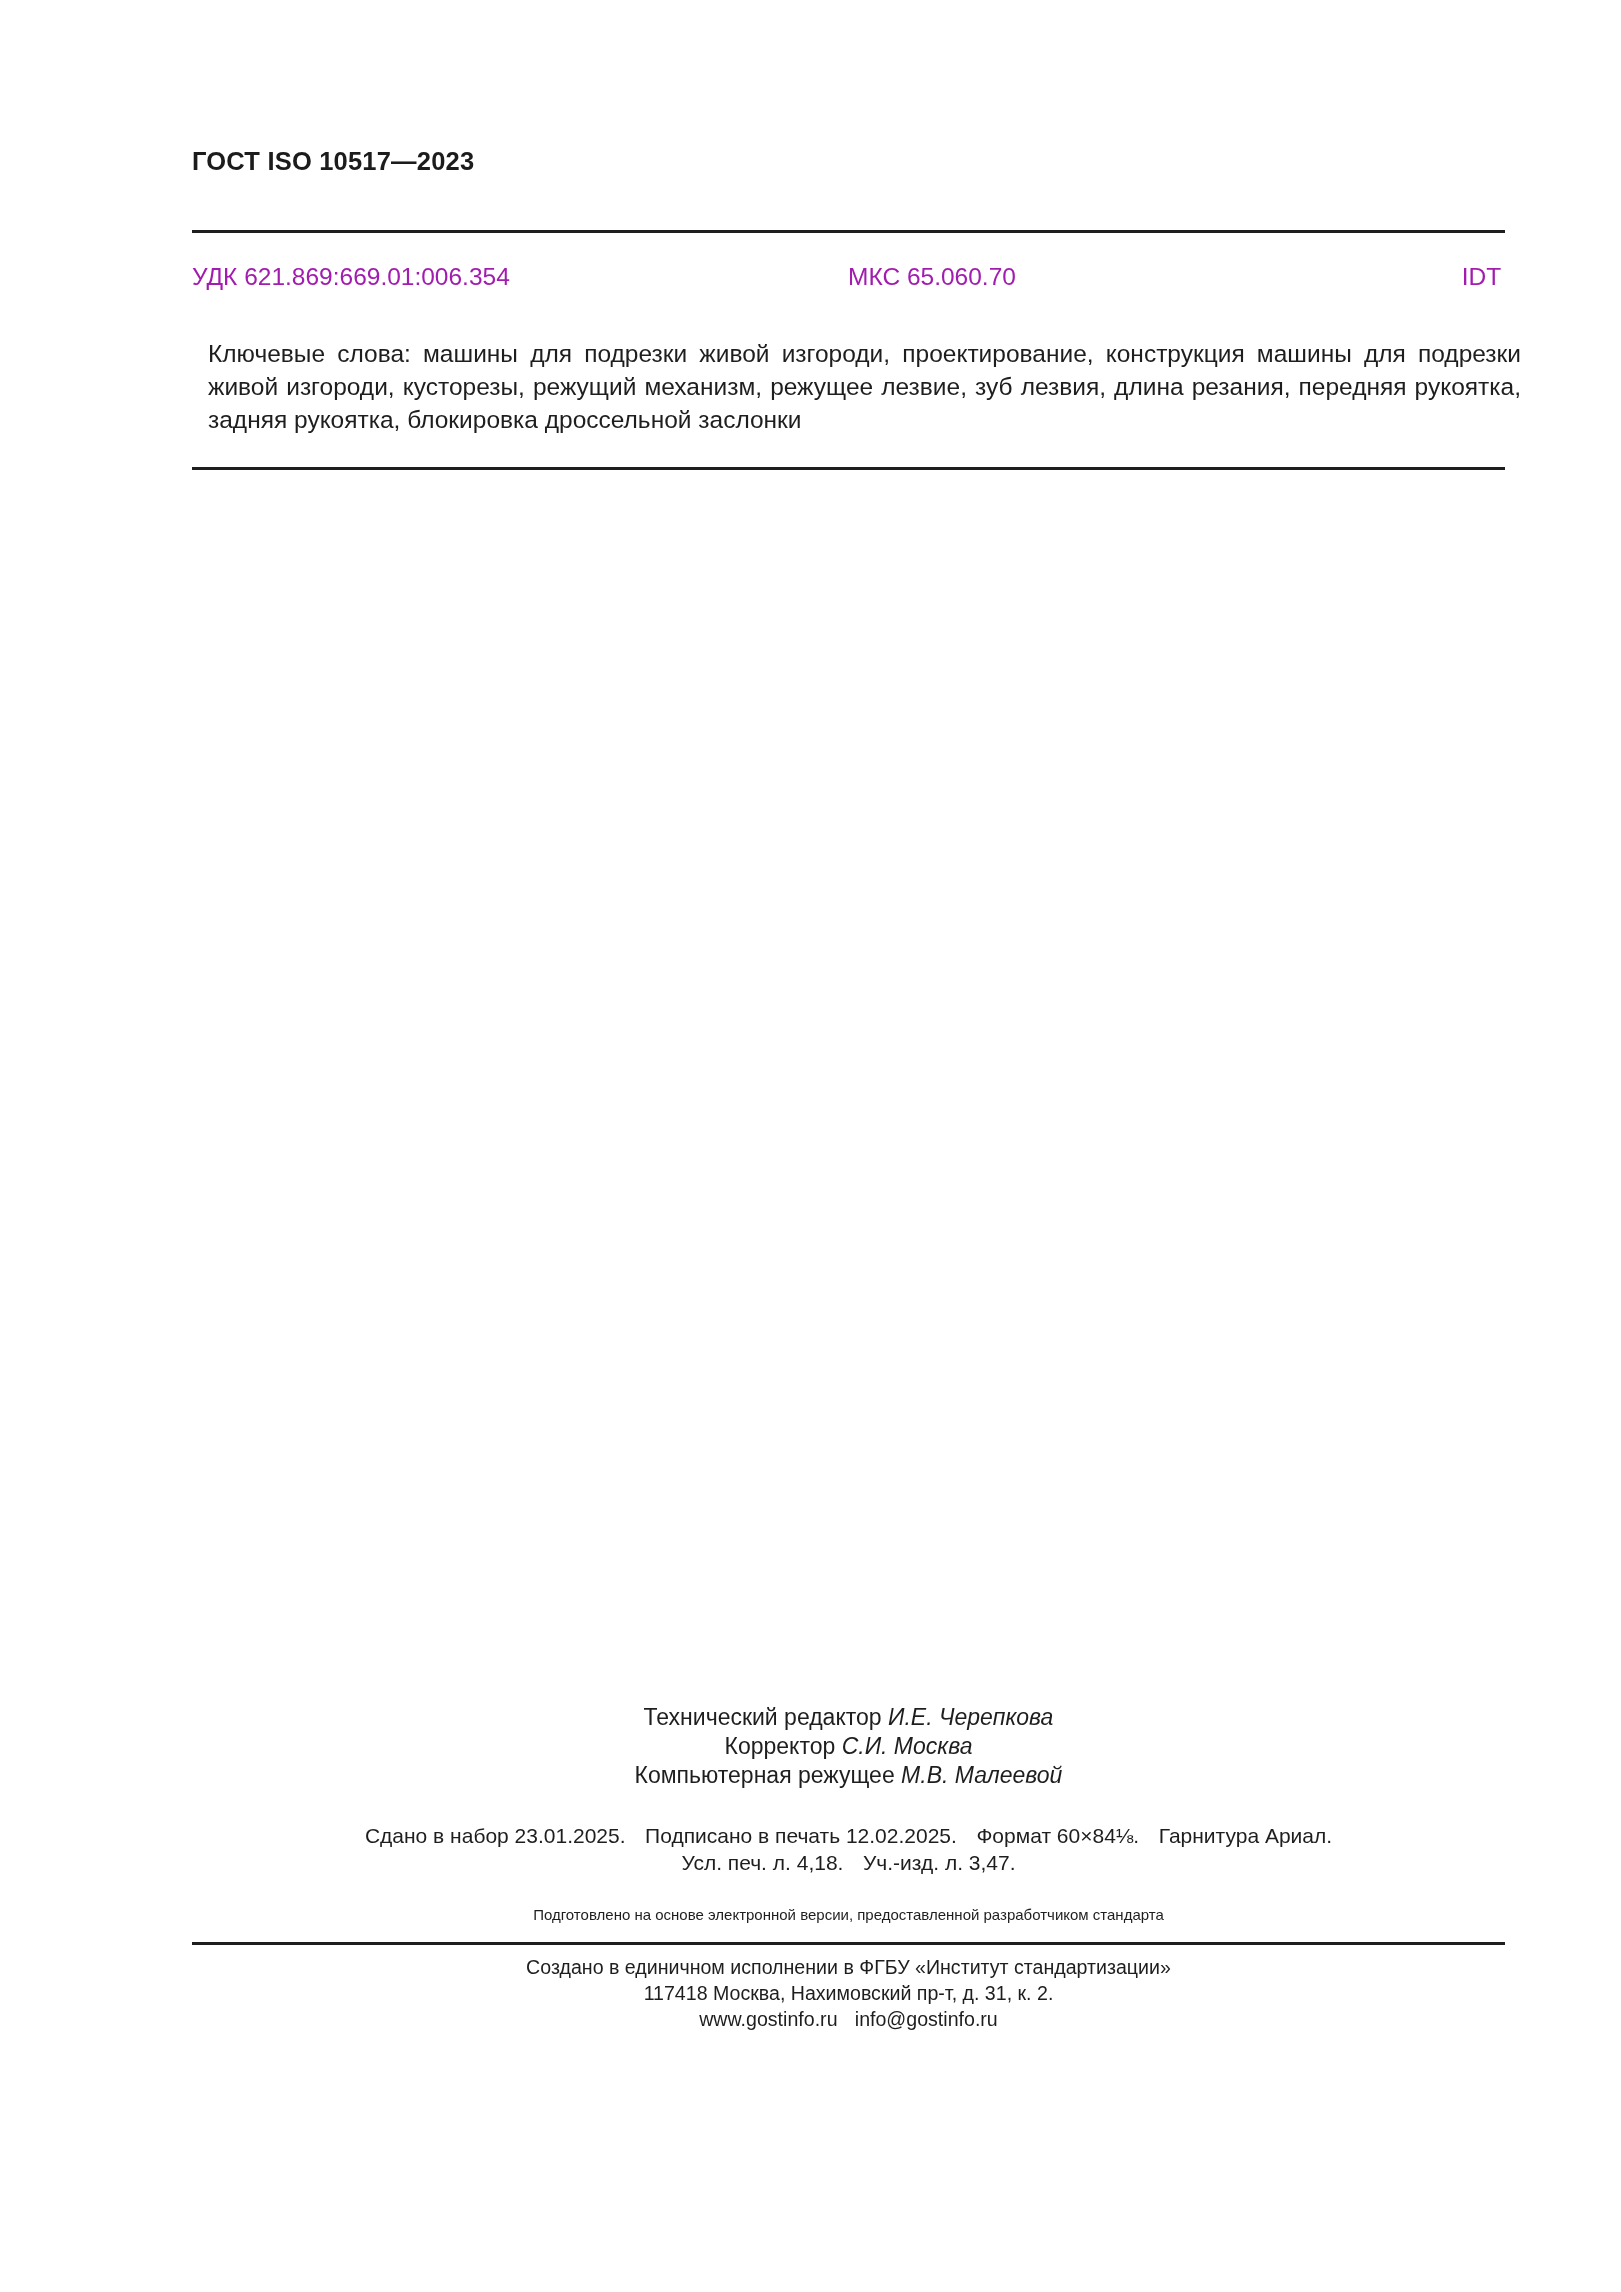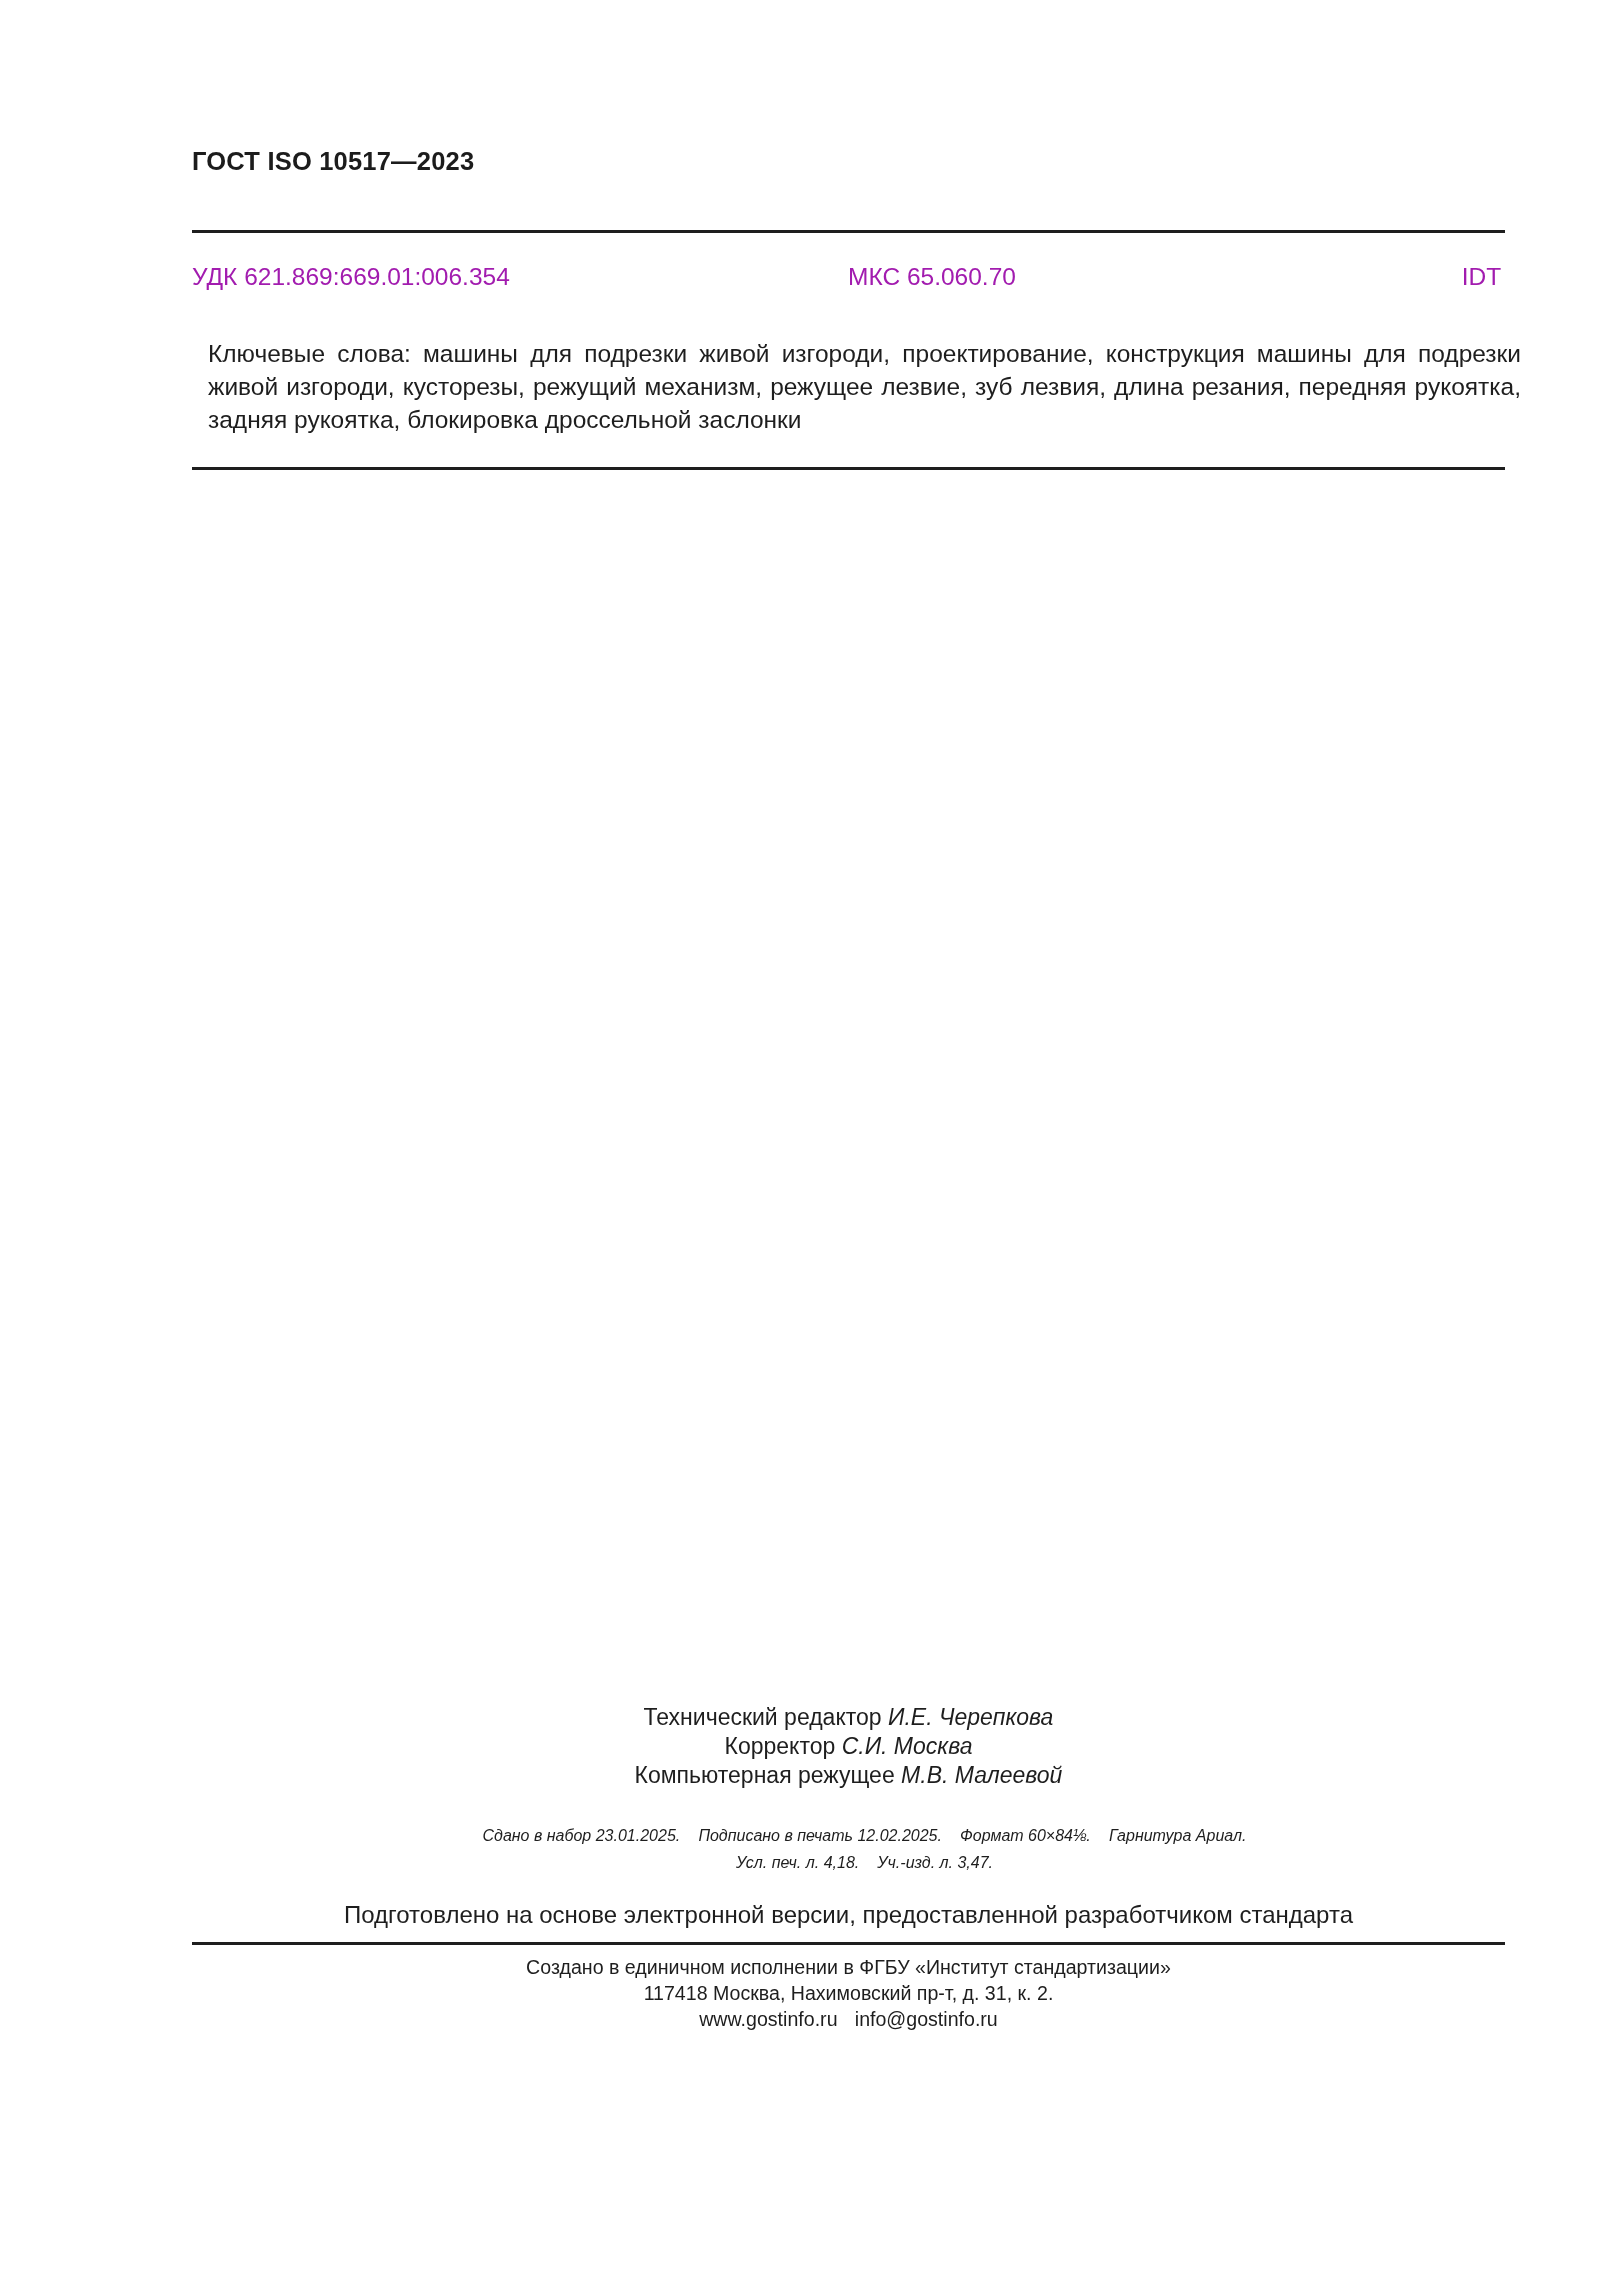--- a/index.html
+++ b/index.html
@@ -29,27 +29,27 @@
       position: absolute; left: 208px; top: 337px; width: 1313px;
       font-size: 24.5px; line-height: 33px; text-align: justify;
       color: #1e1e1e;
     }
     .credits {
       position: absolute; left: 192px; top: 1703px; width: 1313px;
       text-align: center; font-size: 23px; line-height: 29px; color: #1e1e1e;
     }
     .credits i { font-style: italic; }
     .imprint {
-      position: absolute; left: 208px; top: 1823px; width: 1313px;
-      text-align: center; font-size: 16px; line-height: 26.5px; color: #1e1e1e; font-style: italic;
+      position: absolute; left: 192px; top: 1823px; width: 1313px;
+      text-align: center; font-size: 21px; line-height: 26.5px; color: #1e1e1e;
     }
     .imprint .sep { display: inline-block; width: 13.7px; }
     .prepared {
       position: absolute; left: 192px; top: 1902px; width: 1313px;
-      text-align: center; font-size: 24px; line-height: 26.5px; color: #1e1e1e;
+      text-align: center; font-size: 15px; line-height: 26.5px; color: #1e1e1e;
     }
     .footer {
       position: absolute; left: 192px; top: 1954px; width: 1313px;
       text-align: center; font-size: 19.6px; line-height: 26px; color: #1e1e1e;
     }
   </style>
 </head>
 <body>
 
 <div class="page">

